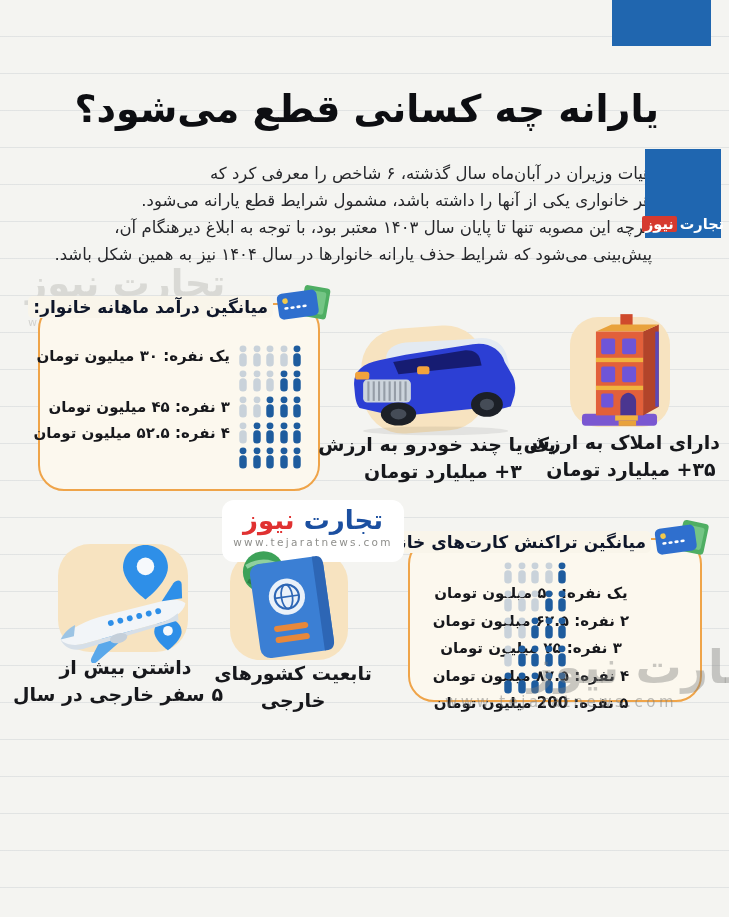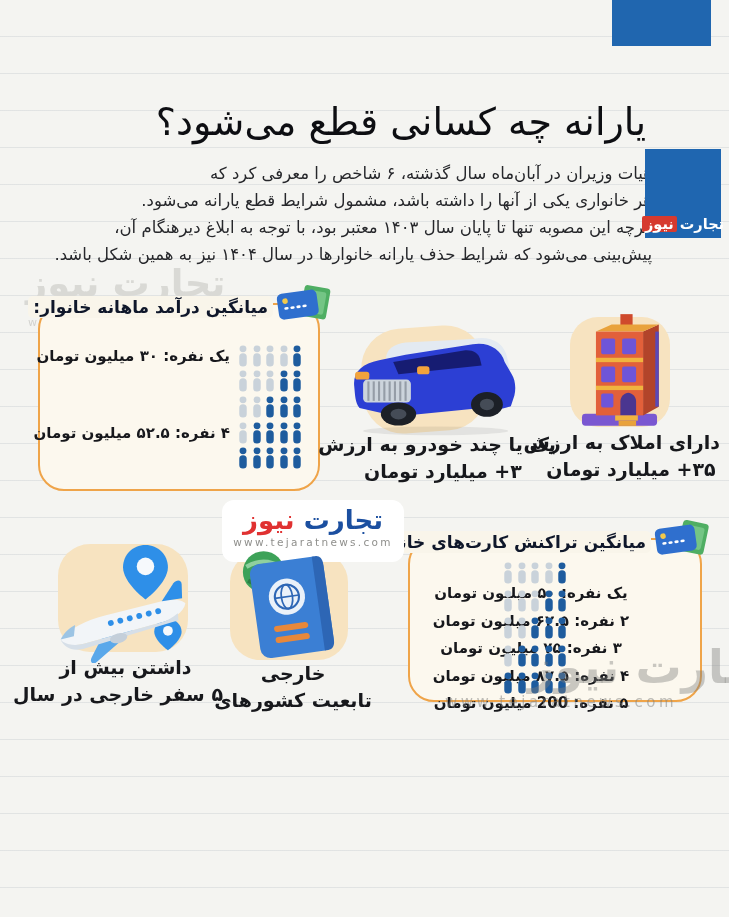--- a/index.html
+++ b/index.html
@@ -8,21 +8,21 @@
     background:#f4f4f1;
     background-image:repeating-linear-gradient(180deg,
       transparent 0px, transparent 36px,
       rgba(140,152,165,0.18) 36px, rgba(140,152,165,0.18) 37px);
     font-family:"DejaVu Sans",sans-serif;
     direction:rtl;
   }
   
   .top-tab{position:absolute;left:612px;top:0;width:99px;height:46px;background:#2066af;}
   
-  .title{position:absolute;top:84px;right:67px;margin:16px;font-size:38px;font-weight:normal;
+  .title{position:absolute;top:84px;right:67px;margin:3px;font-size:38px;font-weight:bold;
          color:#0d0e12;white-space:nowrap;letter-spacing:-0.5px;}
   .intro{position:absolute;top:160px;right:77px;text-align:right;color:#26272b;
          font-size:16.5px;line-height:27px;}
   .intro-line{white-space:nowrap;}
   
   .side-logo{position:absolute;left:645px;top:149px;width:76px;height:89px;background:#1f66b0;
              display:flex;align-items:flex-end;justify-content:center;padding-bottom:6px;box-sizing:border-box;}
   .side-logo-row{display:flex;align-items:center;gap:3px;}
   .side-logo-blue{color:#fff;font-size:14.5px;font-weight:bold;}
   .side-logo-red{color:#fff;font-size:14.5px;font-weight:bold;background:#d63a2f;
@@ -196,20 +196,21 @@
             </svg>
             <svg class="person" viewBox="0 0 20 46">
               <circle cx="10" cy="8" r="7.2" fill="#c9d2da"></circle>
               <rect x="2.2" y="17.5" width="15.6" height="27.5" rx="7.5" fill="#c9d2da"></rect>
             </svg>
             <svg class="person" viewBox="0 0 20 46">
               <circle cx="10" cy="8" r="7.2" fill="#c9d2da"></circle>
               <rect x="2.2" y="17.5" width="15.6" height="27.5" rx="7.5" fill="#c9d2da"></rect>
             </svg>
           </span>
+          <span class="crow-label">۳ نفره: ۴۵ میلیون تومان</span>
         </div>
         <div class="crow">
           <span class="persons">
             <svg class="person" viewBox="0 0 20 46">
               <circle cx="10" cy="8" r="7.2" fill="#1e5c9e"></circle>
               <rect x="2.2" y="17.5" width="15.6" height="27.5" rx="7.5" fill="#1e5c9e"></rect>
             </svg>
             <svg class="person" viewBox="0 0 20 46">
               <circle cx="10" cy="8" r="7.2" fill="#1e5c9e"></circle>
               <rect x="2.2" y="17.5" width="15.6" height="27.5" rx="7.5" fill="#1e5c9e"></rect>
@@ -509,17 +510,17 @@
       <path d="M96,14 L96,124 L100,124 C105,124 108,120 108,114 L108,24 C108,18 105,14 100,14 Z" fill="#2d66b5"></path>
       <circle cx="61" cy="56" r="21" fill="#eaf1f9"></circle>
       <circle cx="61" cy="56" r="14" fill="none" stroke="#2d66b5" stroke-width="2.5"></circle>
       <ellipse cx="61" cy="56" rx="6.5" ry="14" fill="none" stroke="#2d66b5" stroke-width="2"></ellipse>
       <line x1="47" y1="56" x2="75" y2="56" stroke="#2d66b5" stroke-width="2"></line>
       <rect x="41" y="88" width="40" height="7" rx="3.5" fill="#e8883a"></rect>
       <rect x="41" y="101" width="40" height="7" rx="3.5" fill="#e8883a"></rect>
     </g>
   </svg>
   <div class="crit-text crit-passport">
+    <div>تابعیت کشورهای</div>
     <div>خارجی</div>
-    <div>تابعیت کشورهای</div>
   </div>
 
 </div>
 
 </body></html>

